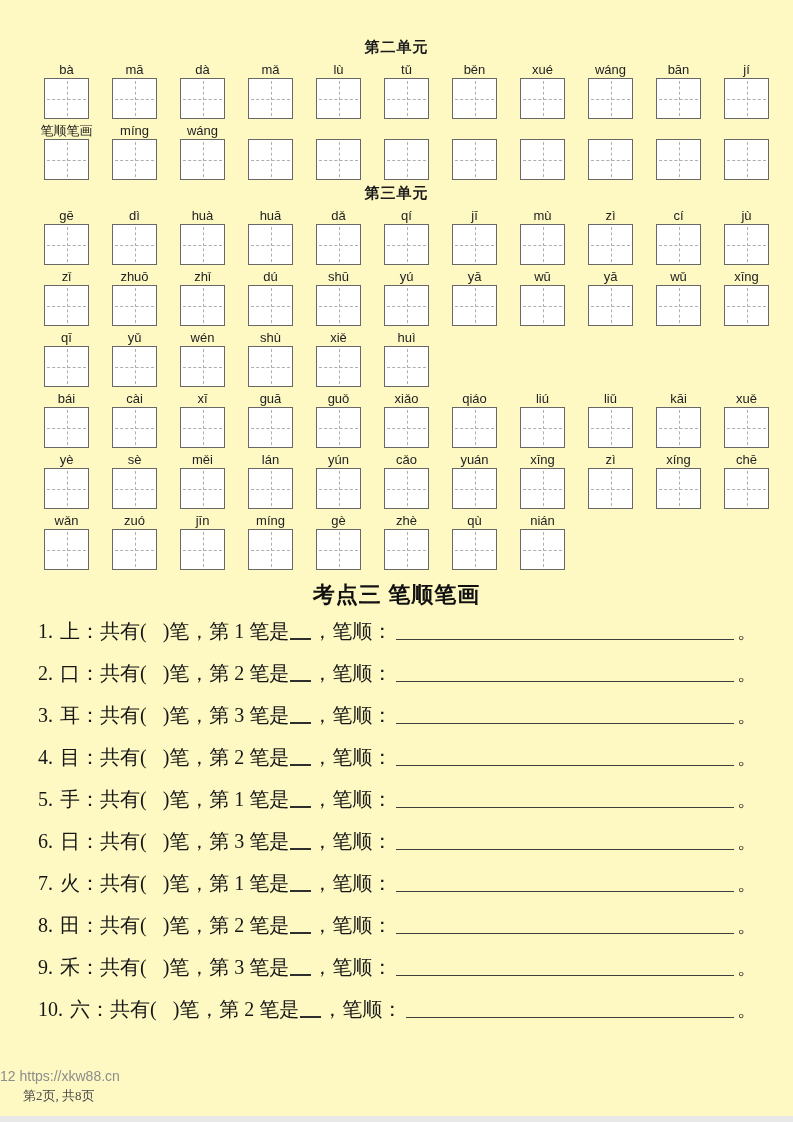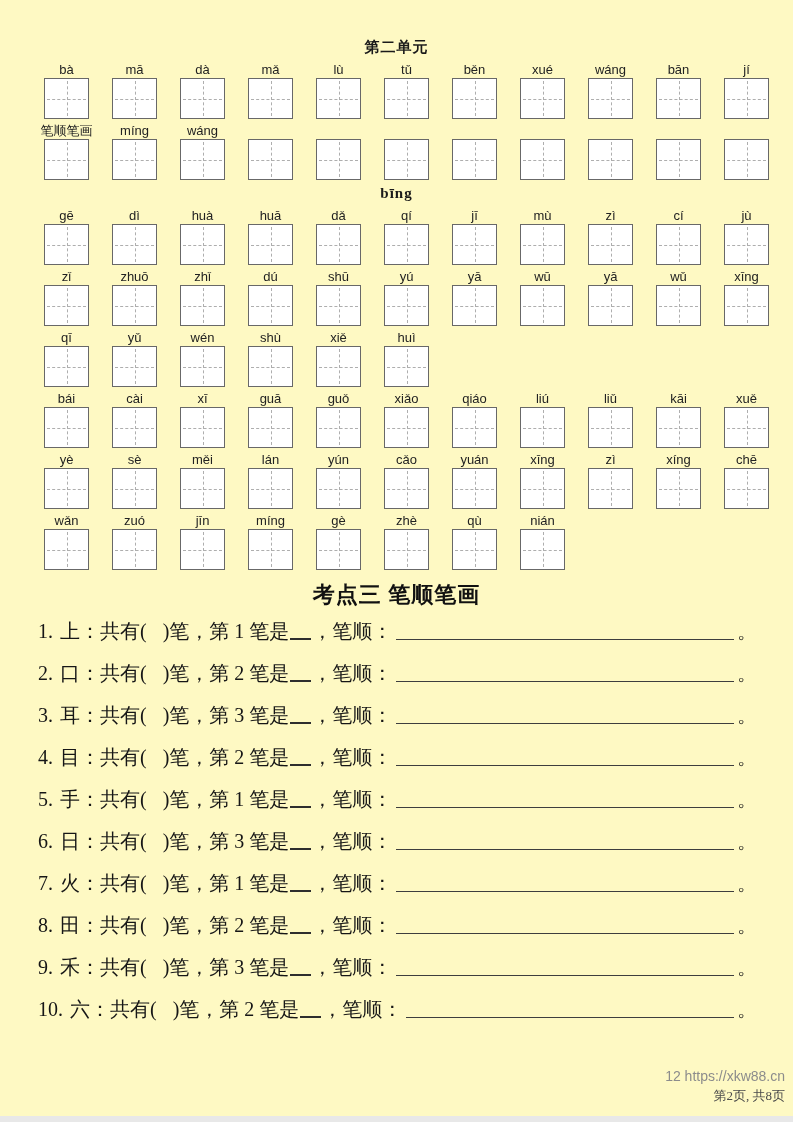--- a/index.html
+++ b/index.html
@@ -38,21 +38,21 @@
   .item .num{margin-right:7px;}
   .paren-gap{display:inline-block;width:16px;}
   .small-blank{
     display:inline-block;width:21px;height:0;border-bottom:2px solid #2e2e2e;
     align-self:flex-end;margin:0 1px 4px 1px;
   }
   .fill-line{
     flex:1;height:0;border-bottom:1.5px solid #3e3e3e;
     align-self:flex-end;margin:0 3px 4px 4px;
   }
-  .footer{position:absolute;left:0;right:8px;bottom:12px;text-align:right;}
+  .footer{position:absolute;left:0;right:17px;bottom:12px;text-align:left;}
   .footer .src{
     font-family:"Liberation Sans","DejaVu Sans",sans-serif;
     font-size:14px;color:#8c8c8c;line-height:17px;
   }
   .footer .pg{font-size:13px;color:#4a4a4a;line-height:17px;margin-top:2px;margin-left:23px;}
 </style>
 </head>
 <body>
 
 <div class="page">
@@ -213,21 +213,21 @@
           <div class="cell">
             <div class="pinyin"></div>
             <div class="box">
               <span class="v"></span>
               <span class="h"></span>
             </div>
           </div>
         </div>
       </div>
       <div class="unit-section">
-        <div class="unit-title">bīng</div>
+        <div class="unit-title">第三单元</div>
         <div class="grid-row">
           <div class="cell">
             <div class="pinyin">gē</div>
             <div class="box">
               <span class="v"></span>
               <span class="h"></span>
             </div>
           </div>
           <div class="cell">
             <div class="pinyin">dì</div>

